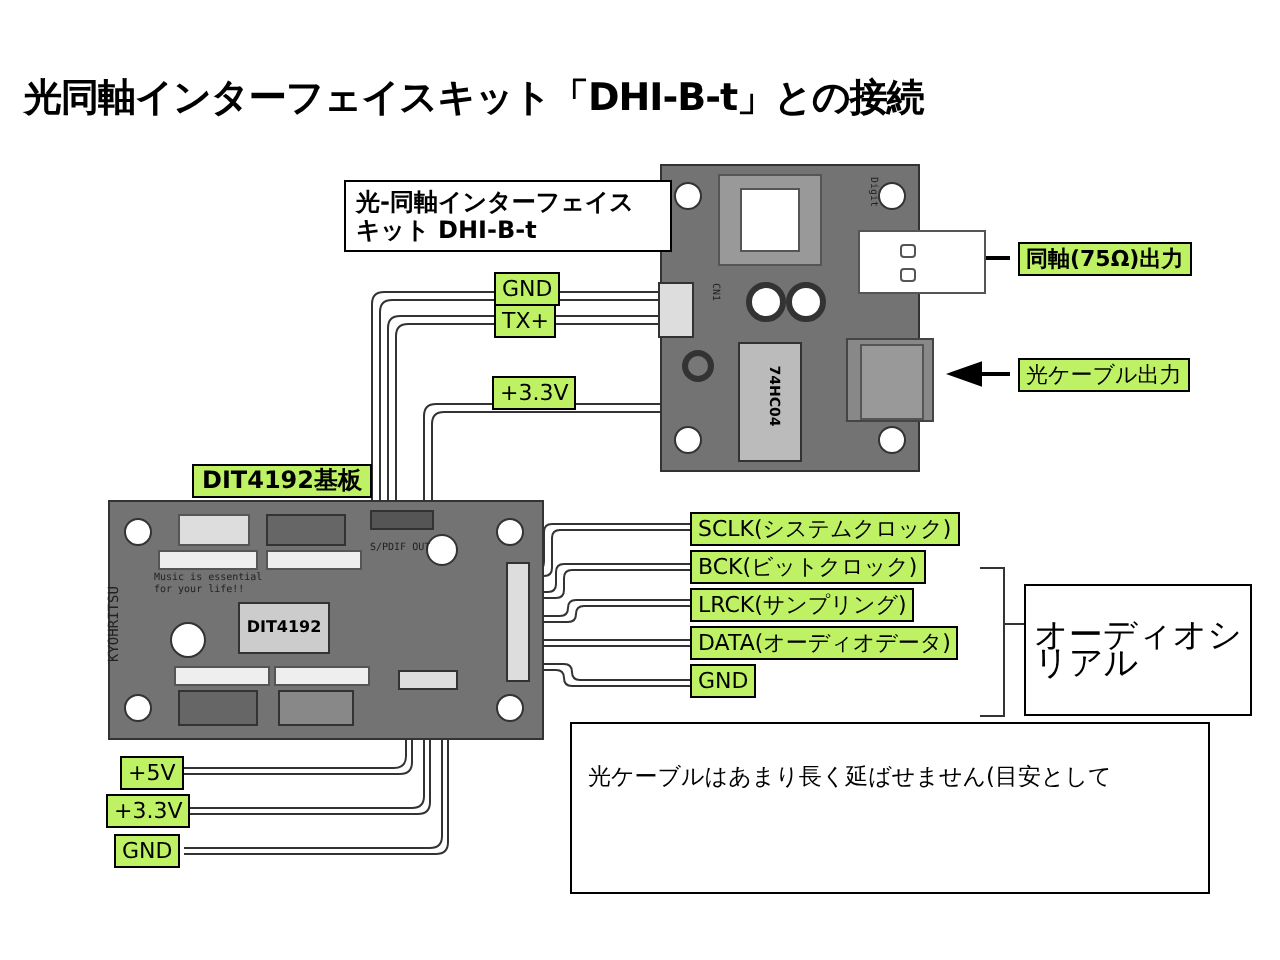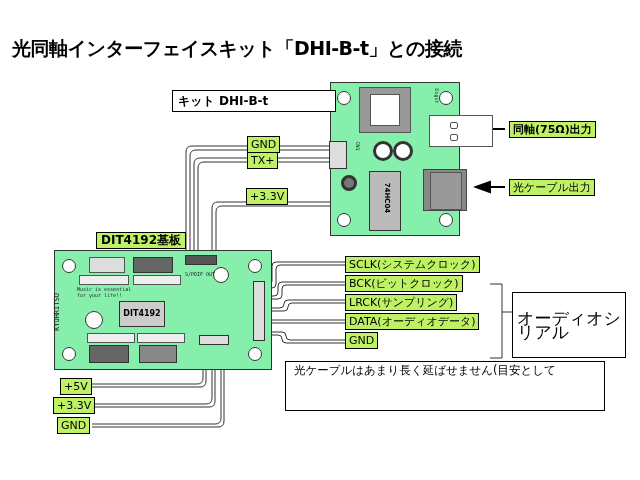--- a/index.html
+++ b/index.html
@@ -1,21 +1,21 @@
 <!DOCTYPE html>
 <html><head>
 <meta charset="utf-8">
 <style>
   html,body{margin:0;padding:0;background:#fff;}
   body{width:640px;height:480px;position:relative;overflow:hidden;font-family:"DejaVu Sans",sans-serif;}
   .abs{position:absolute;}
   .title{left:12px;top:36px;font-size:19px;font-weight:bold;color:#000;white-space:nowrap;letter-spacing:-0.5px;}
   .label{position:absolute;border:1px solid #000;background:#bef264;font-size:11px;line-height:13px;padding:1px 3px;white-space:nowrap;color:#000;}
   .bigbox{position:absolute;border:1px solid #000;background:#fff;font-size:12px;line-height:14px;padding:3px 5px;color:#000;}
-  .pcb{position:absolute;border:1px solid #333;background:#86efac;text-decoration:underline;}
+  .pcb{position:absolute;border:1px solid #333;background:#737373;text-decoration:underline;}
   .hole{position:absolute;width:12px;height:12px;border:1px solid #333;border-radius:50%;background:#fff;}
   .tiny{position:absolute;font-size:5px;color:#222;white-space:nowrap;font-family:"DejaVu Sans Mono",monospace;}
   svg{position:absolute;left:0;top:0;}
 </style>
 </head>
 <body>
 
 <div class="abs title">光同軸インターフェイスキット「DHI-B-t」との接続</div>
 
 <svg width="640" height="480">
@@ -83,20 +83,21 @@
   <div class="abs" style="left:92px;top:86px;width:42px;height:40px;background:#888;border:1px solid #444;">
     <div class="abs" style="left:6px;top:2px;width:30px;height:36px;background:#999;border:1px solid #555;"></div>
   </div>
 
   <div class="abs" style="left:-2px;top:58px;width:16px;height:26px;background:#ddd;border:1px solid #333;"></div>
   <div class="tiny" style="left:22px;top:60px;transform:rotate(90deg);">CN1</div>
   <div class="tiny" style="left:98px;top:10px;transform:rotate(90deg);">Digit</div>
 </div>
 
 <div class="bigbox" style="left:172px;top:90px;width:152px;font-weight:bold;font-size:12px;">
+  <div>光-同軸インターフェイス</div>
   <div>キット DHI-B-t</div>
 </div>
 
 <div class="label" style="left:247px;top:136px;">GND</div>
 <div class="label" style="left:247px;top:152px;">TX+</div>
 <div class="label" style="left:246px;top:188px;">+3.3V</div>
 
 <div class="label" style="left:509px;top:121px;font-weight:bold;">同軸(75Ω)出力</div>
 <div class="label" style="left:509px;top:179px;font-weight:normal;">光ケーブル出力</div>
 
@@ -141,15 +142,15 @@
 <div class="label" style="left:345px;top:332px;">GND</div>
 
 <div class="bigbox" style="left:512px;top:292px;width:104px;font-size:17px;padding:18px 4px;">
   <div>オーディオシリアル</div>
 </div>
 
 <div class="label" style="left:60px;top:378px;">+5V</div>
 <div class="label" style="left:53px;top:397px;">+3.3V</div>
 <div class="label" style="left:57px;top:417px;">GND</div>
 
-<div class="bigbox" style="left:285px;top:361px;width:302px;height:46px;font-size:11.5px;line-height:14px;padding:1px 8px;">
+<div class="bigbox" style="left:285px;top:361px;width:302px;height:46px;font-size:11.5px;line-height:14px;padding:19px 8px;">
   <div>光ケーブルはあまり長く延ばせません(目安として</div>
 </div>
 
 </body></html>

